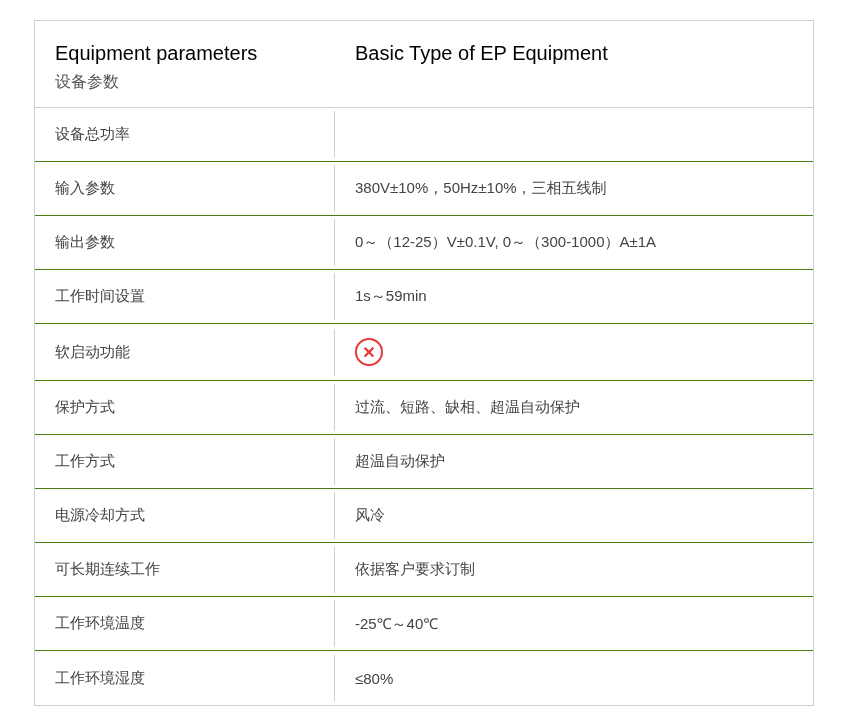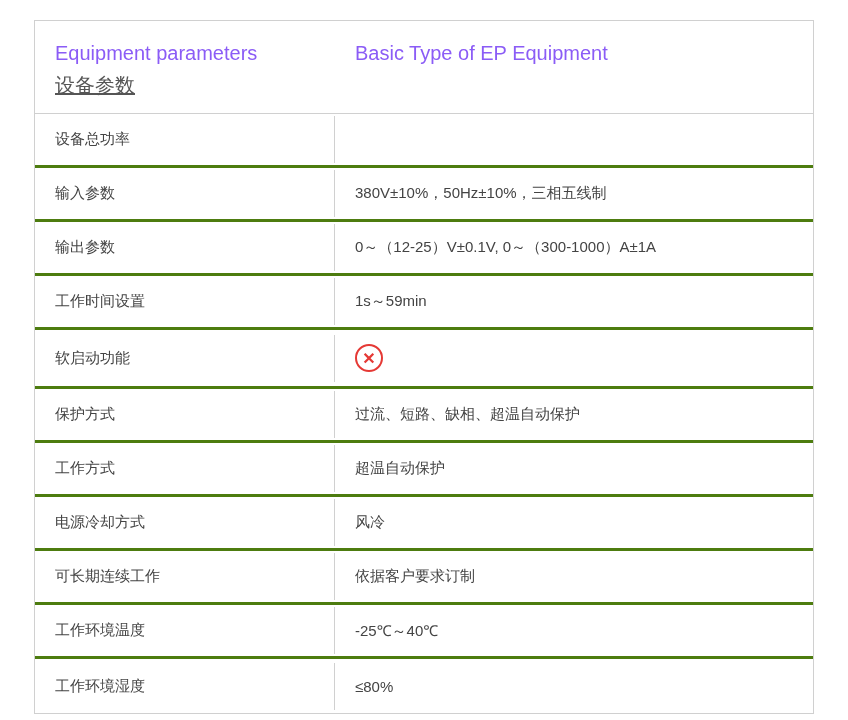--- a/index.html
+++ b/index.html
@@ -36,35 +36,34 @@
       flex-shrink: 0;
     }
 
     .header-col2 {
       flex: 1;
     }
 
     .header-main {
       font-size: 20px;
       font-weight: 400;
-      color: #8b5cf6;
+      color: #000000;
       margin-bottom: 4px;
       line-height: 1.4;
     }
 
     .header-sub {
-      font-size: 20px;
+      font-size: 16px;
       color: #555;
       line-height: 1.4;
-      text-decoration: underline;
     }
 
     .data-row {
       display: flex;
-      border-bottom: 3px solid #4d7c0f;
+      border-bottom: 1px solid #4d7c0f;
       min-height: 54px;
       align-items: center;
     }
 
     .data-row:last-child {
       border-bottom: none;
     }
 
     .col1 {
       width: 300px;

